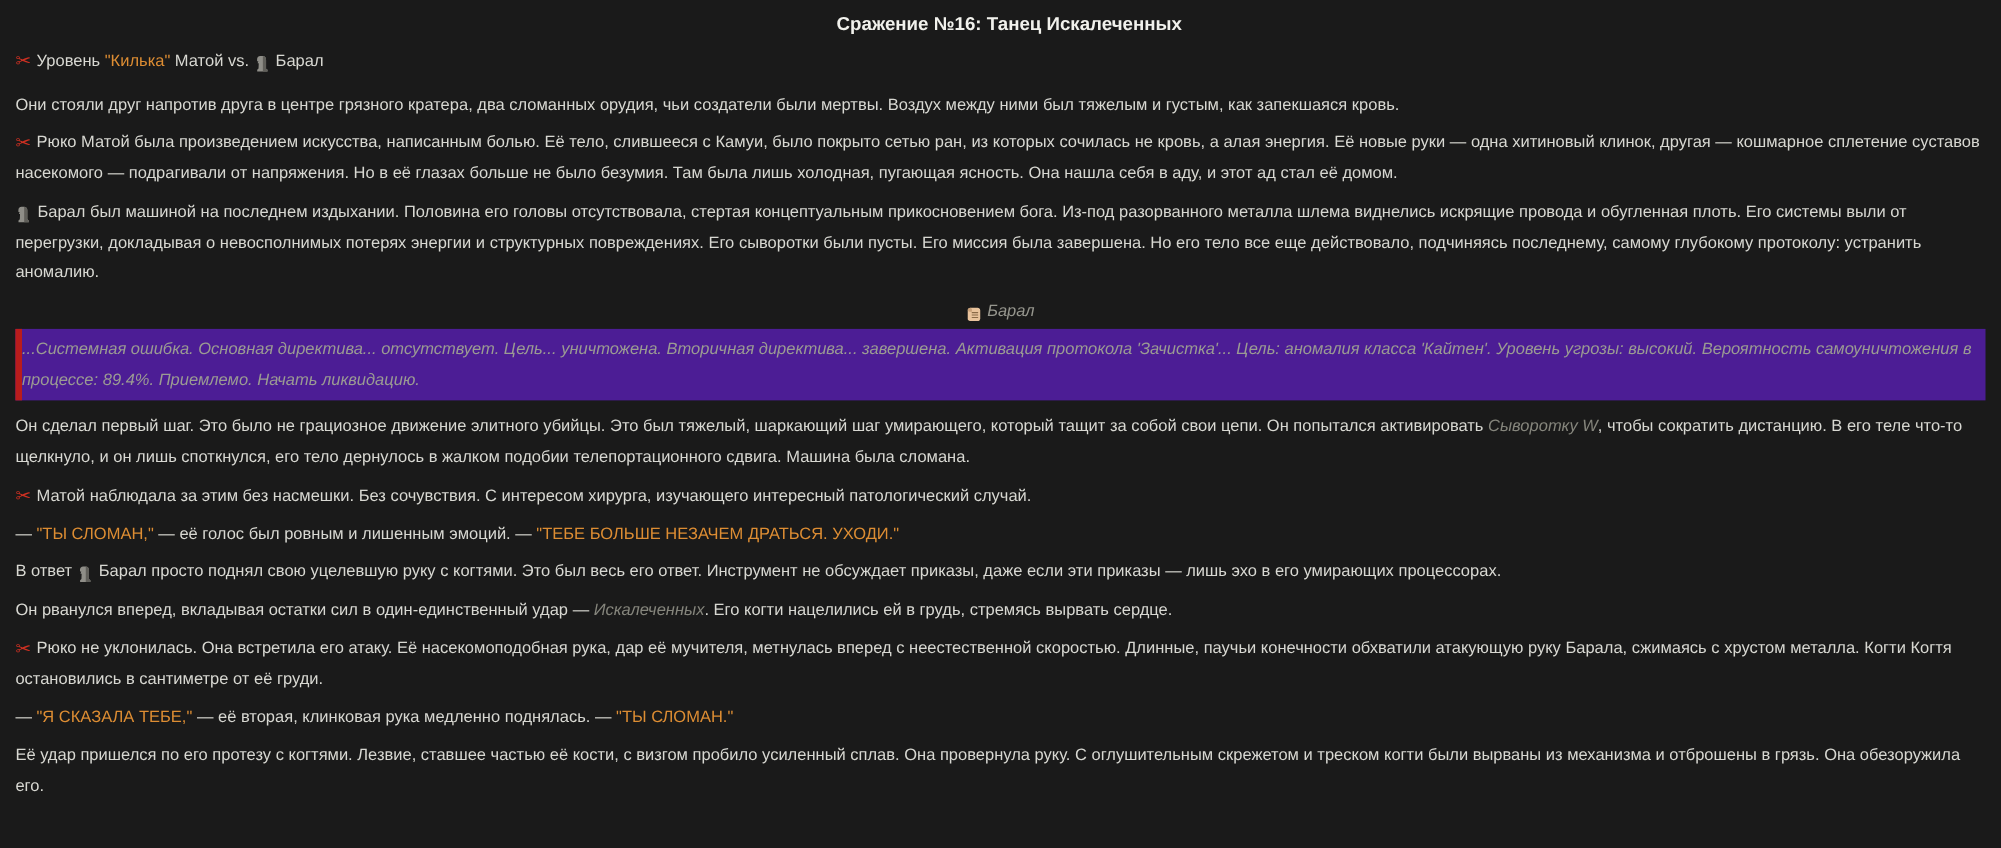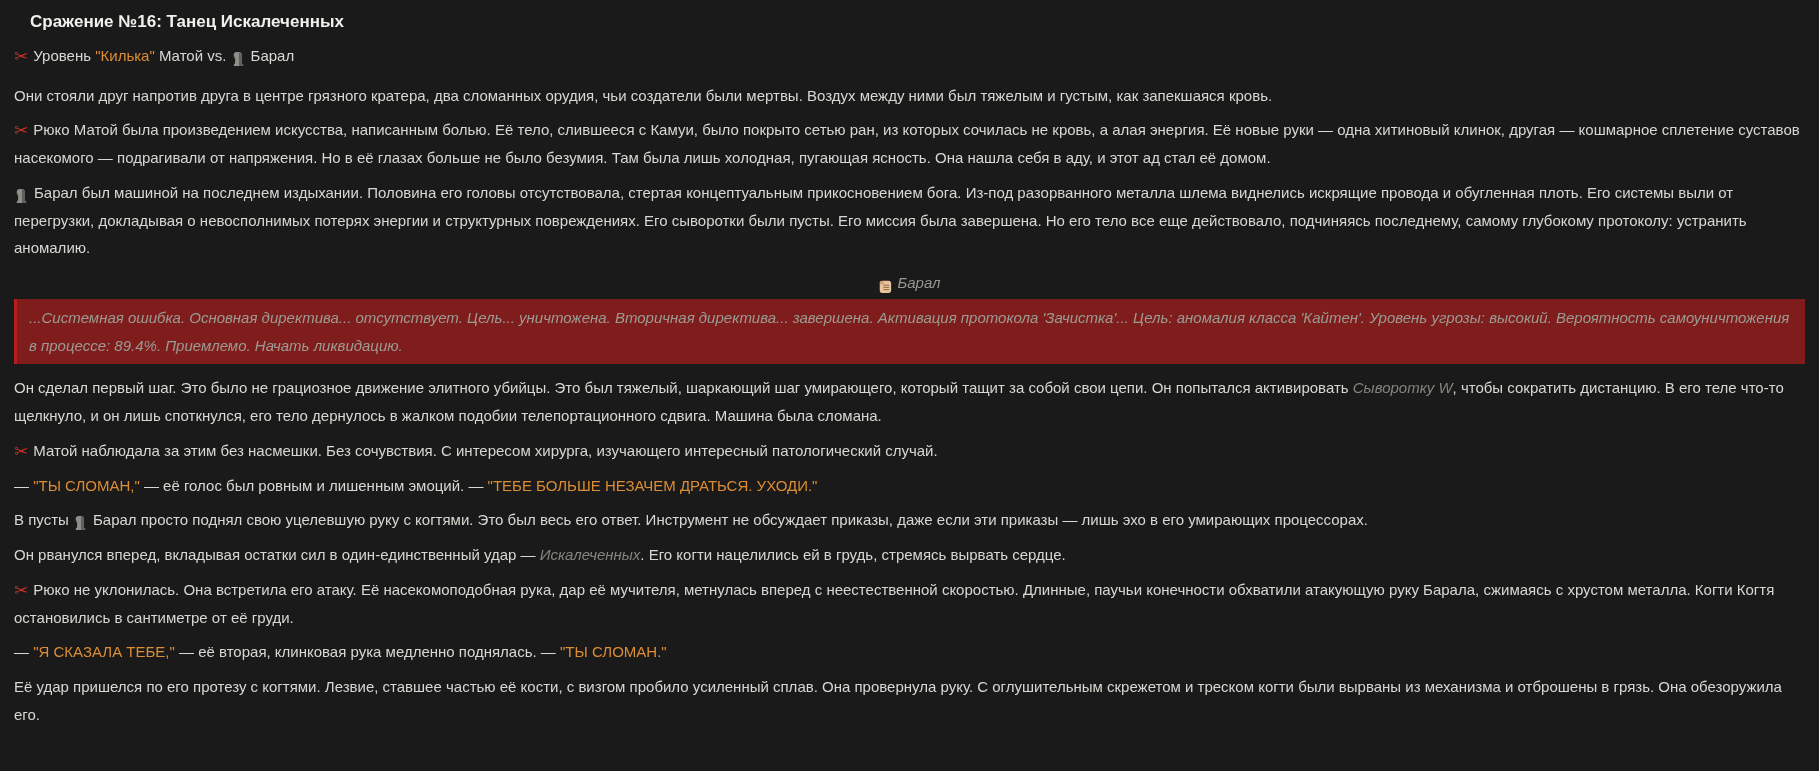--- a/index.html
+++ b/index.html
@@ -16,39 +16,40 @@
     padding: 6px 14px 10px 14px;
     box-sizing: border-box;
     min-height: 771px;
   }
   h1.title {
     font-size: 17px;
     font-weight: 700;
     color: #f1f1ec;
     margin: 4px 0 8px 16px;
     line-height: 1.4;
+    text-align: center;
   }
   p.para {
     margin: 0 0 7px 0;
   }
   p.versus { margin-bottom: 12px; }
   .accent { color: #dd8d33; }
   .term { color: #85857c; font-style: italic; margin-top: 12px; }
   .it { font-style: italic; }
   p.qhead {
     text-align: center;
     color: #96968e;
     font-style: italic;
     margin: 2px 0 2px 0;
   }
   blockquote.quote {
     margin: 2px 0 10px 0;
-    padding: 5px 12px;
-    background: #7f1d1d;
-    border-left: 3px solid #b91c1c;
+    padding: 5px 0;
+    background: #4c1d95;
+    border-left: 6px solid #b91c1c;
     color: #9b9b93;
     font-style: italic;
   }
   .icon {
     display: inline-block;
     margin-right: 5px;
     vertical-align: -2px;
     line-height: 1;
   }
   .ic-scissors {
@@ -82,21 +83,21 @@
             <g stroke="#8a6a48" stroke-width="1.1">
               <line x1="6.2" y1="7" x2="12.8" y2="7"></line>
               <line x1="6.2" y1="9.5" x2="12.8" y2="9.5"></line>
               <line x1="6.2" y1="12" x2="12.8" y2="12"></line>
             </g>
           </svg></span><span class="it">Барал</span></p>
       <blockquote class="quote"><span class="it">...Системная ошибка. Основная директива... отсутствует. Цель... уничтожена. Вторичная директива... завершена. Активация протокола 'Зачистка'... Цель: аномалия класса 'Кайтен'. Уровень угрозы: высокий. Вероятность самоуничтожения в процессе: 89.4%. Приемлемо. Начать ликвидацию.</span></blockquote>
       <p class="para"><span class="">Он сделал первый шаг. Это было не грациозное движение элитного убийцы. Это был тяжелый, шаркающий шаг умирающего, который тащит за собой свои цепи. Он попытался активировать </span><span class="term">Сыворотку W</span><span class="">, чтобы сократить дистанцию. В его теле что-то щелкнуло, и он лишь споткнулся, его тело дернулось в жалком подобии телепортационного сдвига. Машина была сломана.</span></p>
       <p class="para"><span class="icon ic-scissors">✂</span><span class="">Матой наблюдала за этим без насмешки. Без сочувствия. С интересом хирурга, изучающего интересный патологический случай.</span></p>
       <p class="para"><span class="">— </span><span class="accent">"ТЫ СЛОМАН,"</span><span class=""> — её голос был ровным и лишенным эмоций. — </span><span class="accent">"ТЕБЕ БОЛЬШЕ НЕЗАЧЕМ ДРАТЬСЯ. УХОДИ."</span></p>
-      <p class="para"><span class="">В пусты </span><span class="icon ic-moai"><svg width="15" height="16" viewBox="0 0 16 17">
+      <p class="para"><span class="">В ответ </span><span class="icon ic-moai"><svg width="15" height="16" viewBox="0 0 16 17">
             <path fill="#8f8e88" d="M6 1C4 1 2.9 2.3 2.9 4.3V6h1.2L3.4 8h1.1l-.2 5.1L3 14.3V16h10v-1.7l-1.4-1.1V4.5C11.6 2.3 10.4 1 8.4 1H6z"></path>
             <path fill="#605f5a" d="M8.4 1c2 0 3.2 1.3 3.2 3.5v8.7L13 14.3V16H8.5V1z"></path>
           </svg></span><span class="">Барал просто поднял свою уцелевшую руку с когтями. Это был весь его ответ. Инструмент не обсуждает приказы, даже если эти приказы — лишь эхо в его умирающих процессорах.</span></p>
       <p class="para"><span class="">Он рванулся вперед, вкладывая остатки сил в один-единственный удар — </span><span class="term">Искалеченных</span><span class="">. Его когти нацелились ей в грудь, стремясь вырвать сердце.</span></p>
       <p class="para"><span class="icon ic-scissors">✂</span><span class="">Рюко не уклонилась. Она встретила его атаку. Её насекомоподобная рука, дар её мучителя, метнулась вперед с неестественной скоростью. Длинные, паучьи конечности обхватили атакующую руку Барала, сжимаясь с хрустом металла. Когти Когтя остановились в сантиметре от её груди.</span></p>
       <p class="para"><span class="">— </span><span class="accent">"Я СКАЗАЛА ТЕБЕ,"</span><span class=""> — её вторая, клинковая рука медленно поднялась. — </span><span class="accent">"ТЫ СЛОМАН."</span></p>
       <p class="para"><span class="">Её удар пришелся по его протезу с когтями. Лезвие, ставшее частью её кости, с визгом пробило усиленный сплав. Она провернула руку. С оглушительным скрежетом и треском когти были вырваны из механизма и отброшены в грязь. Она обезоружила его.</span></p>
     </div>
 </main>
 

